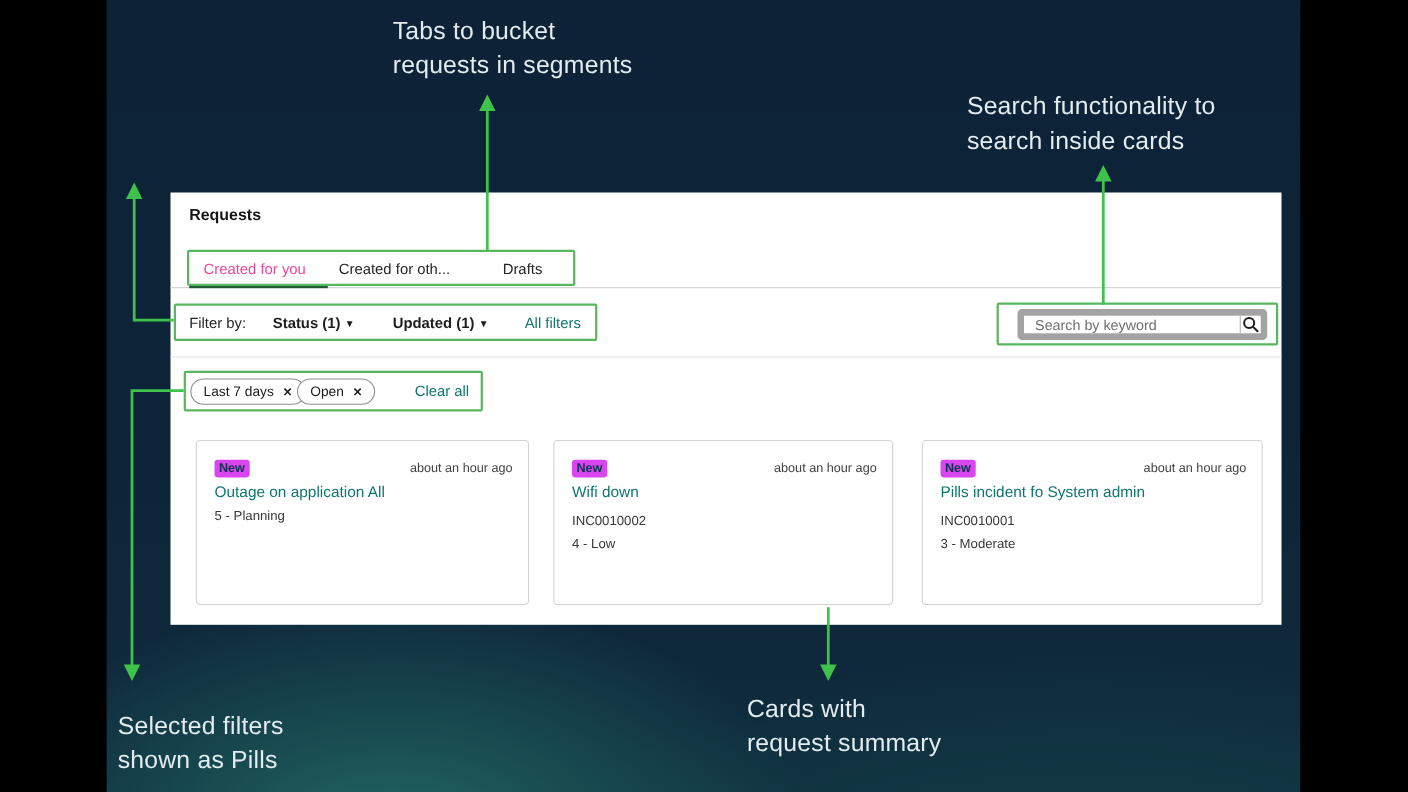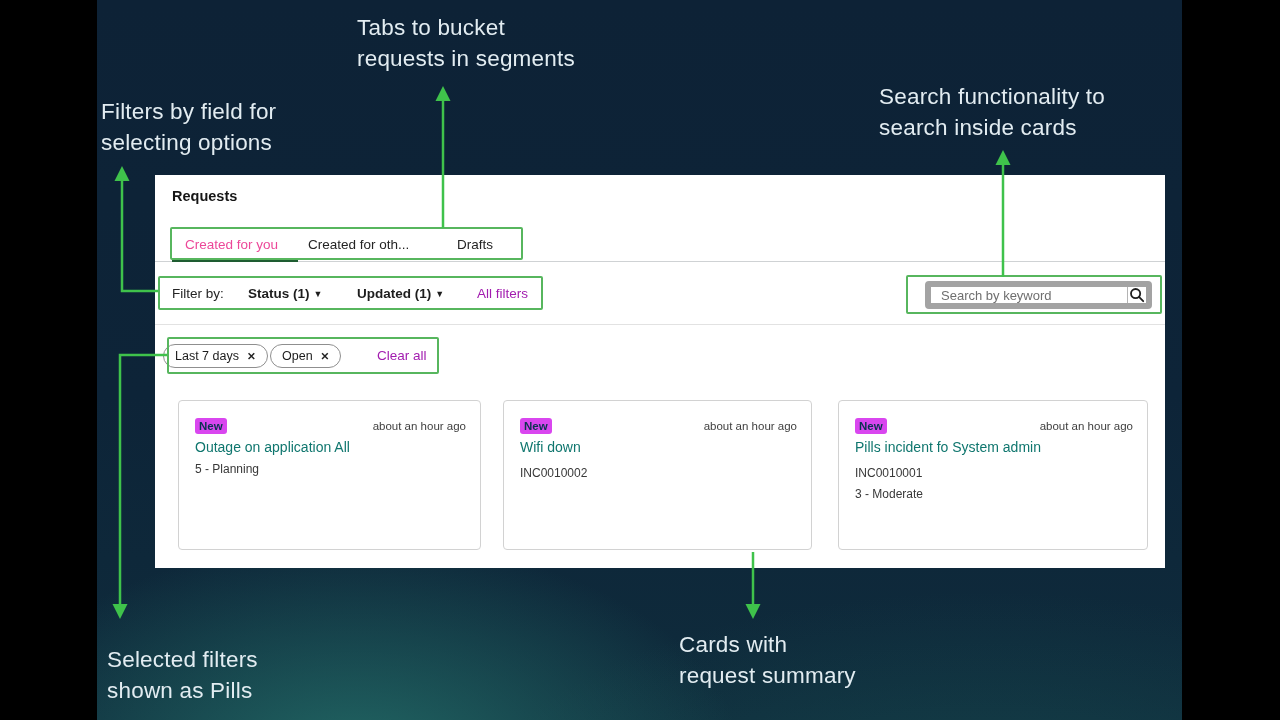--- a/index.html
+++ b/index.html
@@ -25,21 +25,21 @@
 
   .page-title { font-size:14.5px; font-weight:bold; color:#161616; }
   .tab { font-size:13.5px; color:#242424; cursor:pointer; }
   .tab.active { color:#ec4899; }
   .tab-divider { background:#cfd2d4; height:1px; }
   .tab-underline { background:#1e5c31; height:3px; }
 
   .filter-label { font-size:13.5px; color:#242424; }
   .filter-dd { font-size:13.5px; color:#1d1d1d; font-weight:bold; cursor:pointer; }
   .caret { font-size:9px; color:#1d1d1d; vertical-align:1px; margin-left:4px; }
-  .link { font-size:13.5px; color:#a21caf; cursor:pointer; }
+  .link { font-size:13.5px; color:#0f766e; cursor:pointer; }
 
   .searchwrap { border:6px solid #a3a3a3; border-radius:4px; background:#fff;
     display:flex; align-items:stretch; overflow:hidden; }
   .searchwrap input { flex:1; border:none; outline:none; font-size:13px;
     color:#333; padding:0 10px; font-family:"Liberation Sans", sans-serif; }
   .searchwrap input::placeholder { color:#6f6f6f; opacity:1; }
   .search-btn { width:36px; border-left:1px solid #b4b4b4; background:#fff;
     display:flex; align-items:center; justify-content:center; cursor:pointer; }
 
   .section-divider { background:#e2e2e2; height:1px; }
@@ -62,22 +62,20 @@
   #arrows { position:absolute; left:0; top:0; pointer-events:none; }
 </style>
 </head>
 <body>
 
 <div id="stage">
   <div id="backdrop"></div>
 
   <div class="ann" style="left:357px; top:12px;">Tabs to bucket
 requests in segments</div>
-  <div class="ann" style="left:101px; top:96px;">Filters by field for
-selecting options</div>
   <div class="ann" style="left:879px; top:81px;">Search functionality to
 search inside cards</div>
   <div class="ann" style="left:107px; top:644px;">Selected filters
 shown as Pills</div>
   <div class="ann" style="left:679px; top:629px;">Cards with
 request summary</div>
 
   <div id="panel">
     <div class="abs page-title" style="left:17px; top:13px;">Requests</div>
 
@@ -97,41 +95,42 @@
       <div class="search-btn">
         <svg width="16" height="16" viewBox="0 0 16 16">
           <circle cx="6.6" cy="6.6" r="4.6" fill="none" stroke="#1d1d1d" stroke-width="1.8"></circle>
           <line x1="10.2" y1="10.2" x2="14.2" y2="14.2" stroke="#1d1d1d" stroke-width="1.8" stroke-linecap="round"></line>
         </svg>
       </div>
     </div>
 
     <div class="abs section-divider" style="left:0; top:149px; width:1010px;"></div>
 
-    <div class="pill" style="left:8px; top:169px;justify-content:space-between;">
+    <div class="pill" style="left:18px; top:169px;justify-content:space-between;">
       <span>Last 7 days</span>
       <span class="x">✕</span>
     </div>
     <div class="pill" style="left:115px; top:169px;">
       <span>Open</span>
       <span class="x">✕</span>
     </div>
     <div class="abs link" style="left:222px; top:173px;">Clear all</div>
 
     <div class="card" style="left:23px; width:303px;">
       <span class="badge">New</span>
       <span class="card-time">about an hour ago</span>
       <div class="card-title">Outage on application All</div>
       <div class="card-priority">5 - Planning</div>
     </div>
     <div class="card" style="left:348px; width:309px;">
       <span class="badge">New</span>
       <span class="card-time">about an hour ago</span>
       <div class="card-title">Wifi down</div>
       <div class="card-number">INC0010002</div>
+      <div class="card-priority">4 - Low</div>
     </div>
     <div class="card" style="left:683px; width:310px;">
       <span class="badge">New</span>
       <span class="card-time">about an hour ago</span>
       <div class="card-title">Pills incident fo System admin</div>
       <div class="card-number">INC0010001</div>
       <div class="card-priority">3 - Moderate</div>
     </div>
   </div>
 

